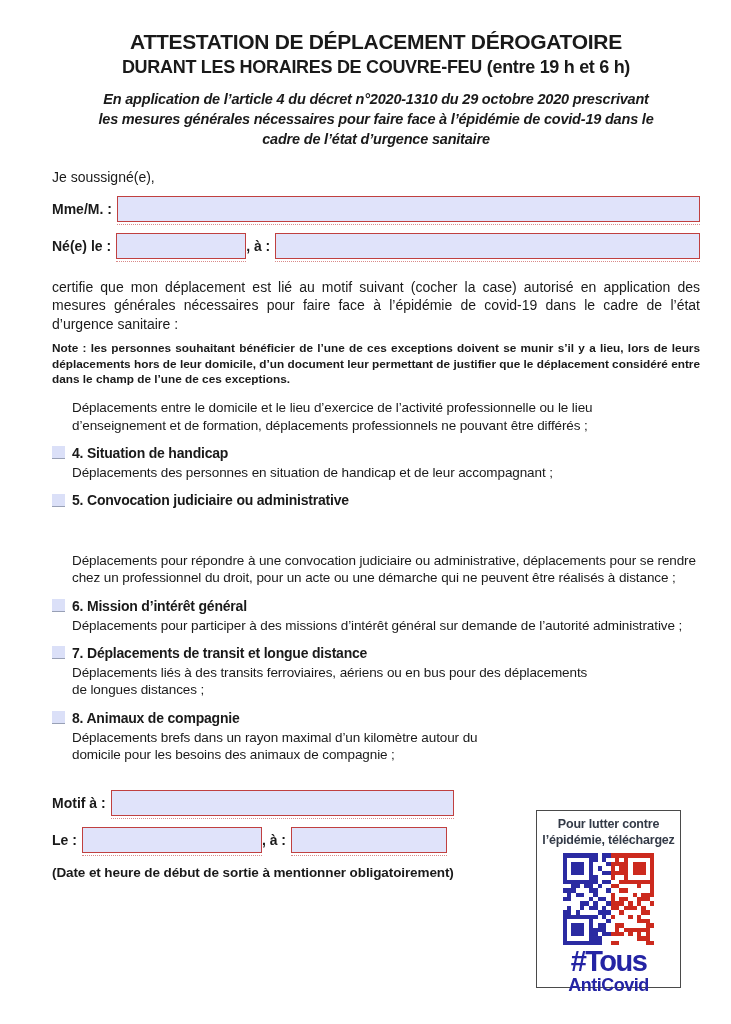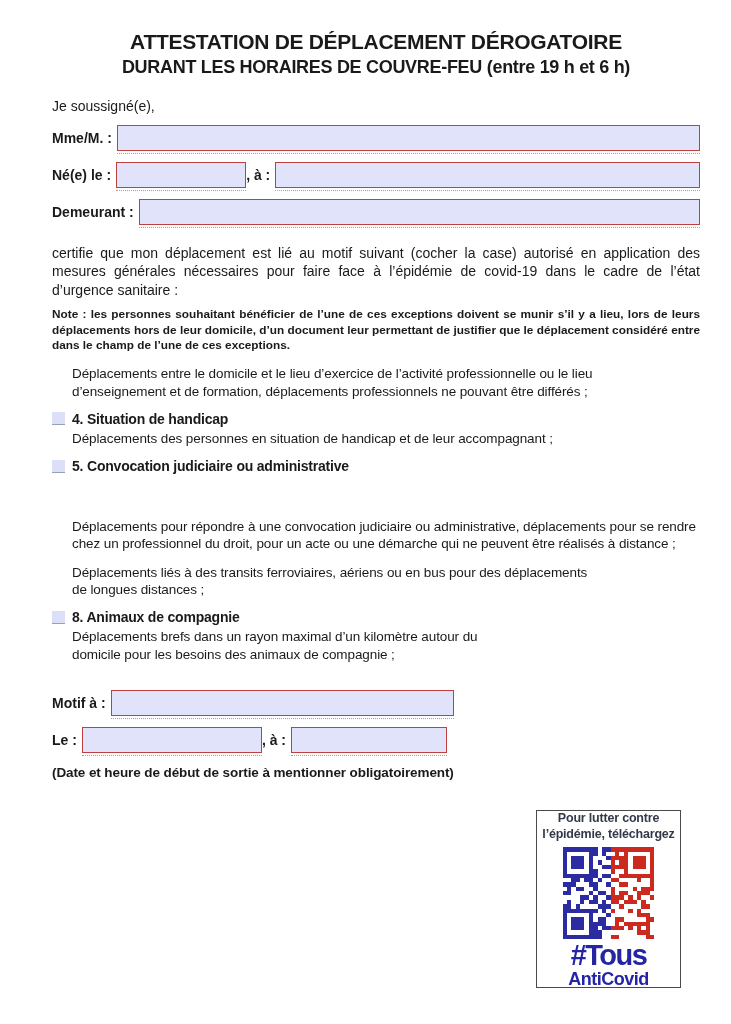--- a/index.html
+++ b/index.html
@@ -52,54 +52,51 @@
   .w600 { max-width:600px; } .w630 { max-width:632px; } .w560 { max-width:556px; }
   .w620 { max-width:624px;margin-top:44px; } .w520 { max-width:516px; } .w440 { max-width:432px; }
   
   .footer { margin-top:27px; }
   .mandatory { margin-top:12px; font-size:13.5px; font-weight:bold; letter-spacing:-0.1px; }
   
   .ac-box {
     position:absolute; left:536px; top:810px; width:145px; height:178px;
     border:1px solid #4a4a4a; background:#ffffff; text-align:center;
   }
-  .ac-text { margin-top:0; font-size:12.5px; font-weight:bold; color:#333a47; line-height:1.25; letter-spacing:-0.2px; }
+  .ac-text { margin-top:6px; font-size:12.5px; font-weight:bold; color:#333a47; line-height:1.25; letter-spacing:-0.2px; }
   .qr {
     width:92px; height:92px; margin:5px auto 3px;
     display:grid; grid-template-columns:repeat(21,1fr); grid-template-rows:repeat(21,1fr);
   }
   .ac-brand1 { font-size:29px; font-weight:bold; color:#2424a4; line-height:0.95; letter-spacing:-1.5px; }
   .ac-brand2 { font-size:18px; font-weight:bold; color:#2424a4; line-height:1.05; letter-spacing:-0.5px; }
 </style>
 </head>
 <body>
 
 <div class="page">
 
   <div class="title1">ATTESTATION DE DÉPLACEMENT DÉROGATOIRE</div>
   <div class="title2">DURANT LES HORAIRES DE COUVRE-FEU (entre 19 h et 6 h)</div>
+  <div class="subtitle">En application de l’article 4 du décret n°2020-1310 du 29 octobre 2020 prescrivant les mesures générales nécessaires pour faire face à l’épidémie de covid-19 dans le cadre de l’état d’urgence sanitaire</div>
 
   <div class="intro">Je soussigné(e),</div>
 
   <div class="frow">
     <span class="lbl">Mme/M. :</span>
     <div class="field grow"></div>
   </div>
 
   <div class="frow">
     <span class="lbl">Né(e) le :</span>
     <div class="field w130"></div>
     <span class="lbl">, à :</span>
     <div class="field grow"></div>
   </div>
 
-  <div class="frow">
-    <span class="lbl">Demeurant :</span>
-    <div class="field grow"></div>
-  </div>
 
   <div class="certify">certifie que mon déplacement est lié au motif suivant (cocher la case) autorisé en application des mesures générales nécessaires pour faire face à l’épidémie de covid-19 dans le cadre de l’état d’urgence sanitaire :</div>
   <div class="note">Note : les personnes souhaitant bénéficier de l’une de ces exceptions doivent se munir s’il y a lieu, lors de leurs déplacements hors de leur domicile, d’un document leur permettant de justifier que le déplacement considéré entre dans le champ de l’une de ces exceptions.</div>
 
   <div class="reasons">
 
     <div class="item">
       <div class="item-desc w600">Déplacements entre le domicile et le lieu d’exercice de l’activité professionnelle ou le lieu d’enseignement et de formation, déplacements professionnels ne pouvant être différés ;</div>
     </div>
 
@@ -116,22 +113,33 @@
     </div>
 
     <div class="item">
       <div class="item-head">
         <div class="checkbox"></div>
         <span class="item-title">5. Convocation judiciaire ou administrative</span>
       </div>
       <div class="item-desc w620">Déplacements pour répondre à une convocation judiciaire ou administrative, déplacements pour se rendre chez un professionnel du droit, pour un acte ou une démarche qui ne peuvent être réalisés à distance ;</div>
     </div>
 
-
     <div class="item">
+      <div class="item-head">
+        <div class="checkbox"></div>
+        <span class="item-title">6. Mission d’intérêt général</span>
+      </div>
+      <div class="item-desc">Déplacements pour participer à des missions d’intérêt général sur demande de l’autorité administrative ;</div>
+    </div>
+
+    <div class="item">
+      <div class="item-head">
+        <div class="checkbox"></div>
+        <span class="item-title">7. Déplacements de transit et longue distance</span>
+      </div>
       <div class="item-desc w520">Déplacements liés à des transits ferroviaires, aériens ou en bus pour des déplacements de longues distances ;</div>
     </div>
 
     <div class="item">
       <div class="item-head">
         <div class="checkbox"></div>
         <span class="item-title">8. Animaux de compagnie</span>
       </div>
       <div class="item-desc w440">Déplacements brefs dans un rayon maximal d’un kilomètre autour du domicile pour les besoins des animaux de compagnie ;</div>
     </div>

